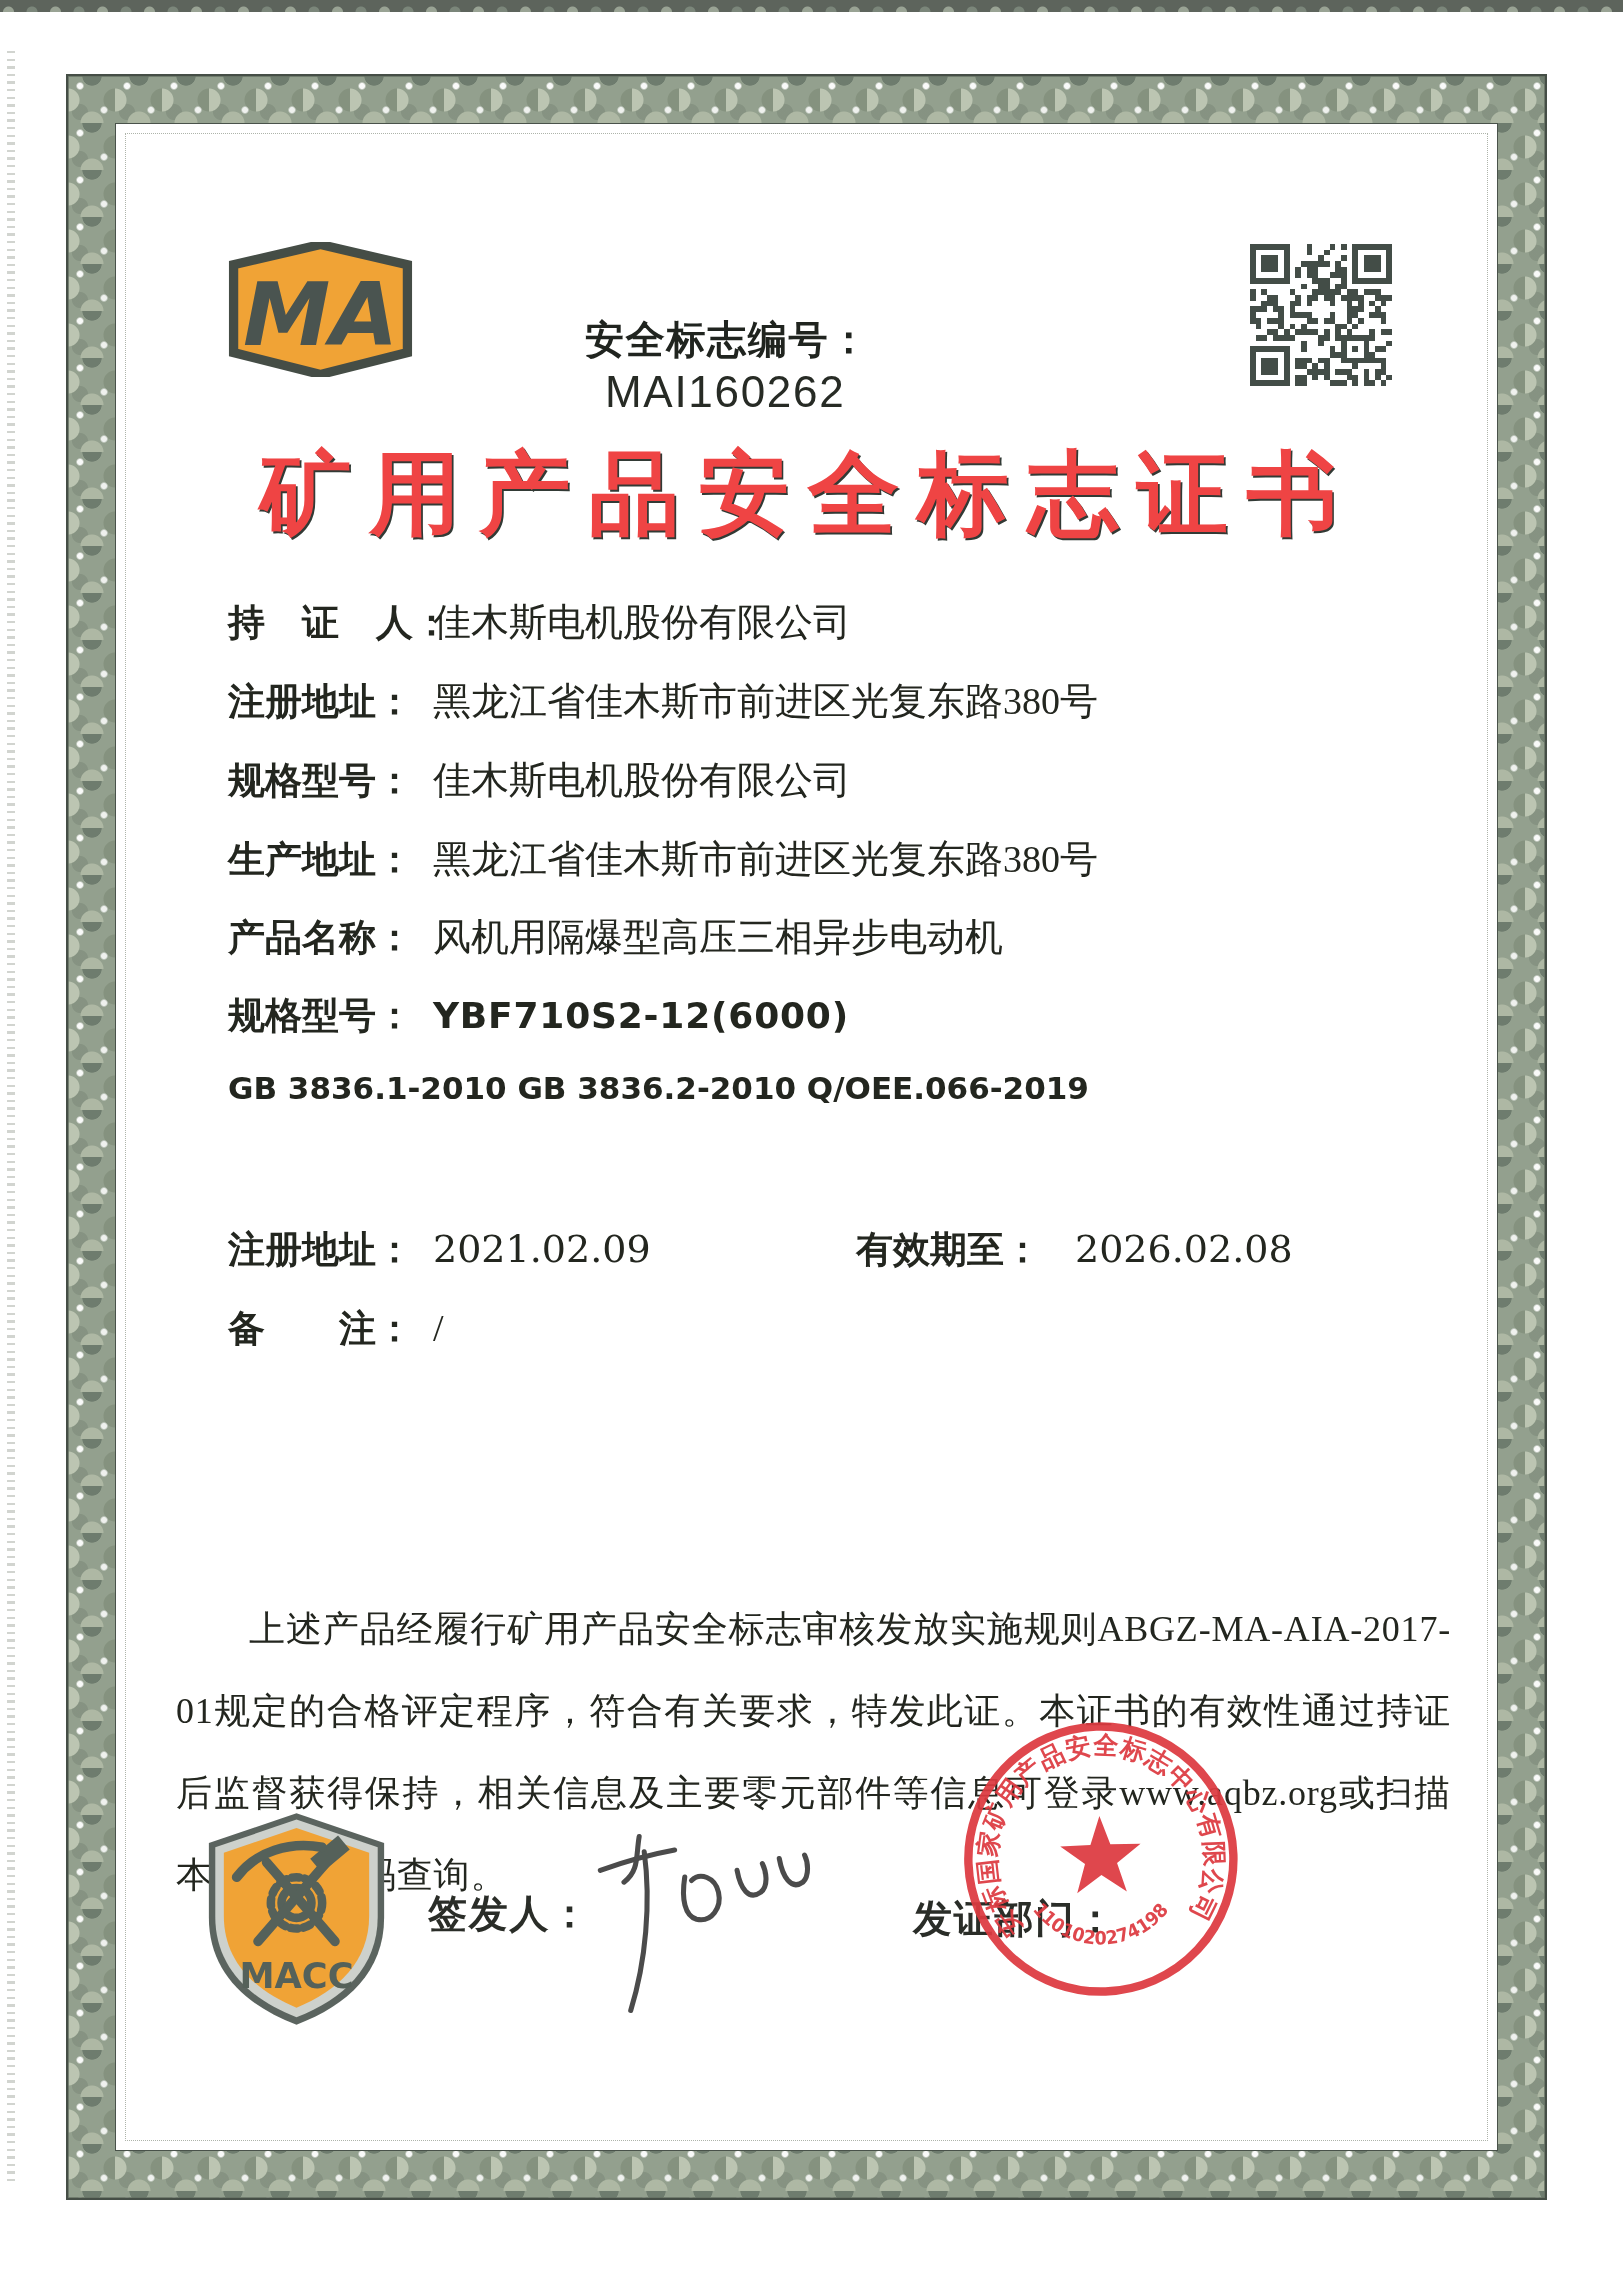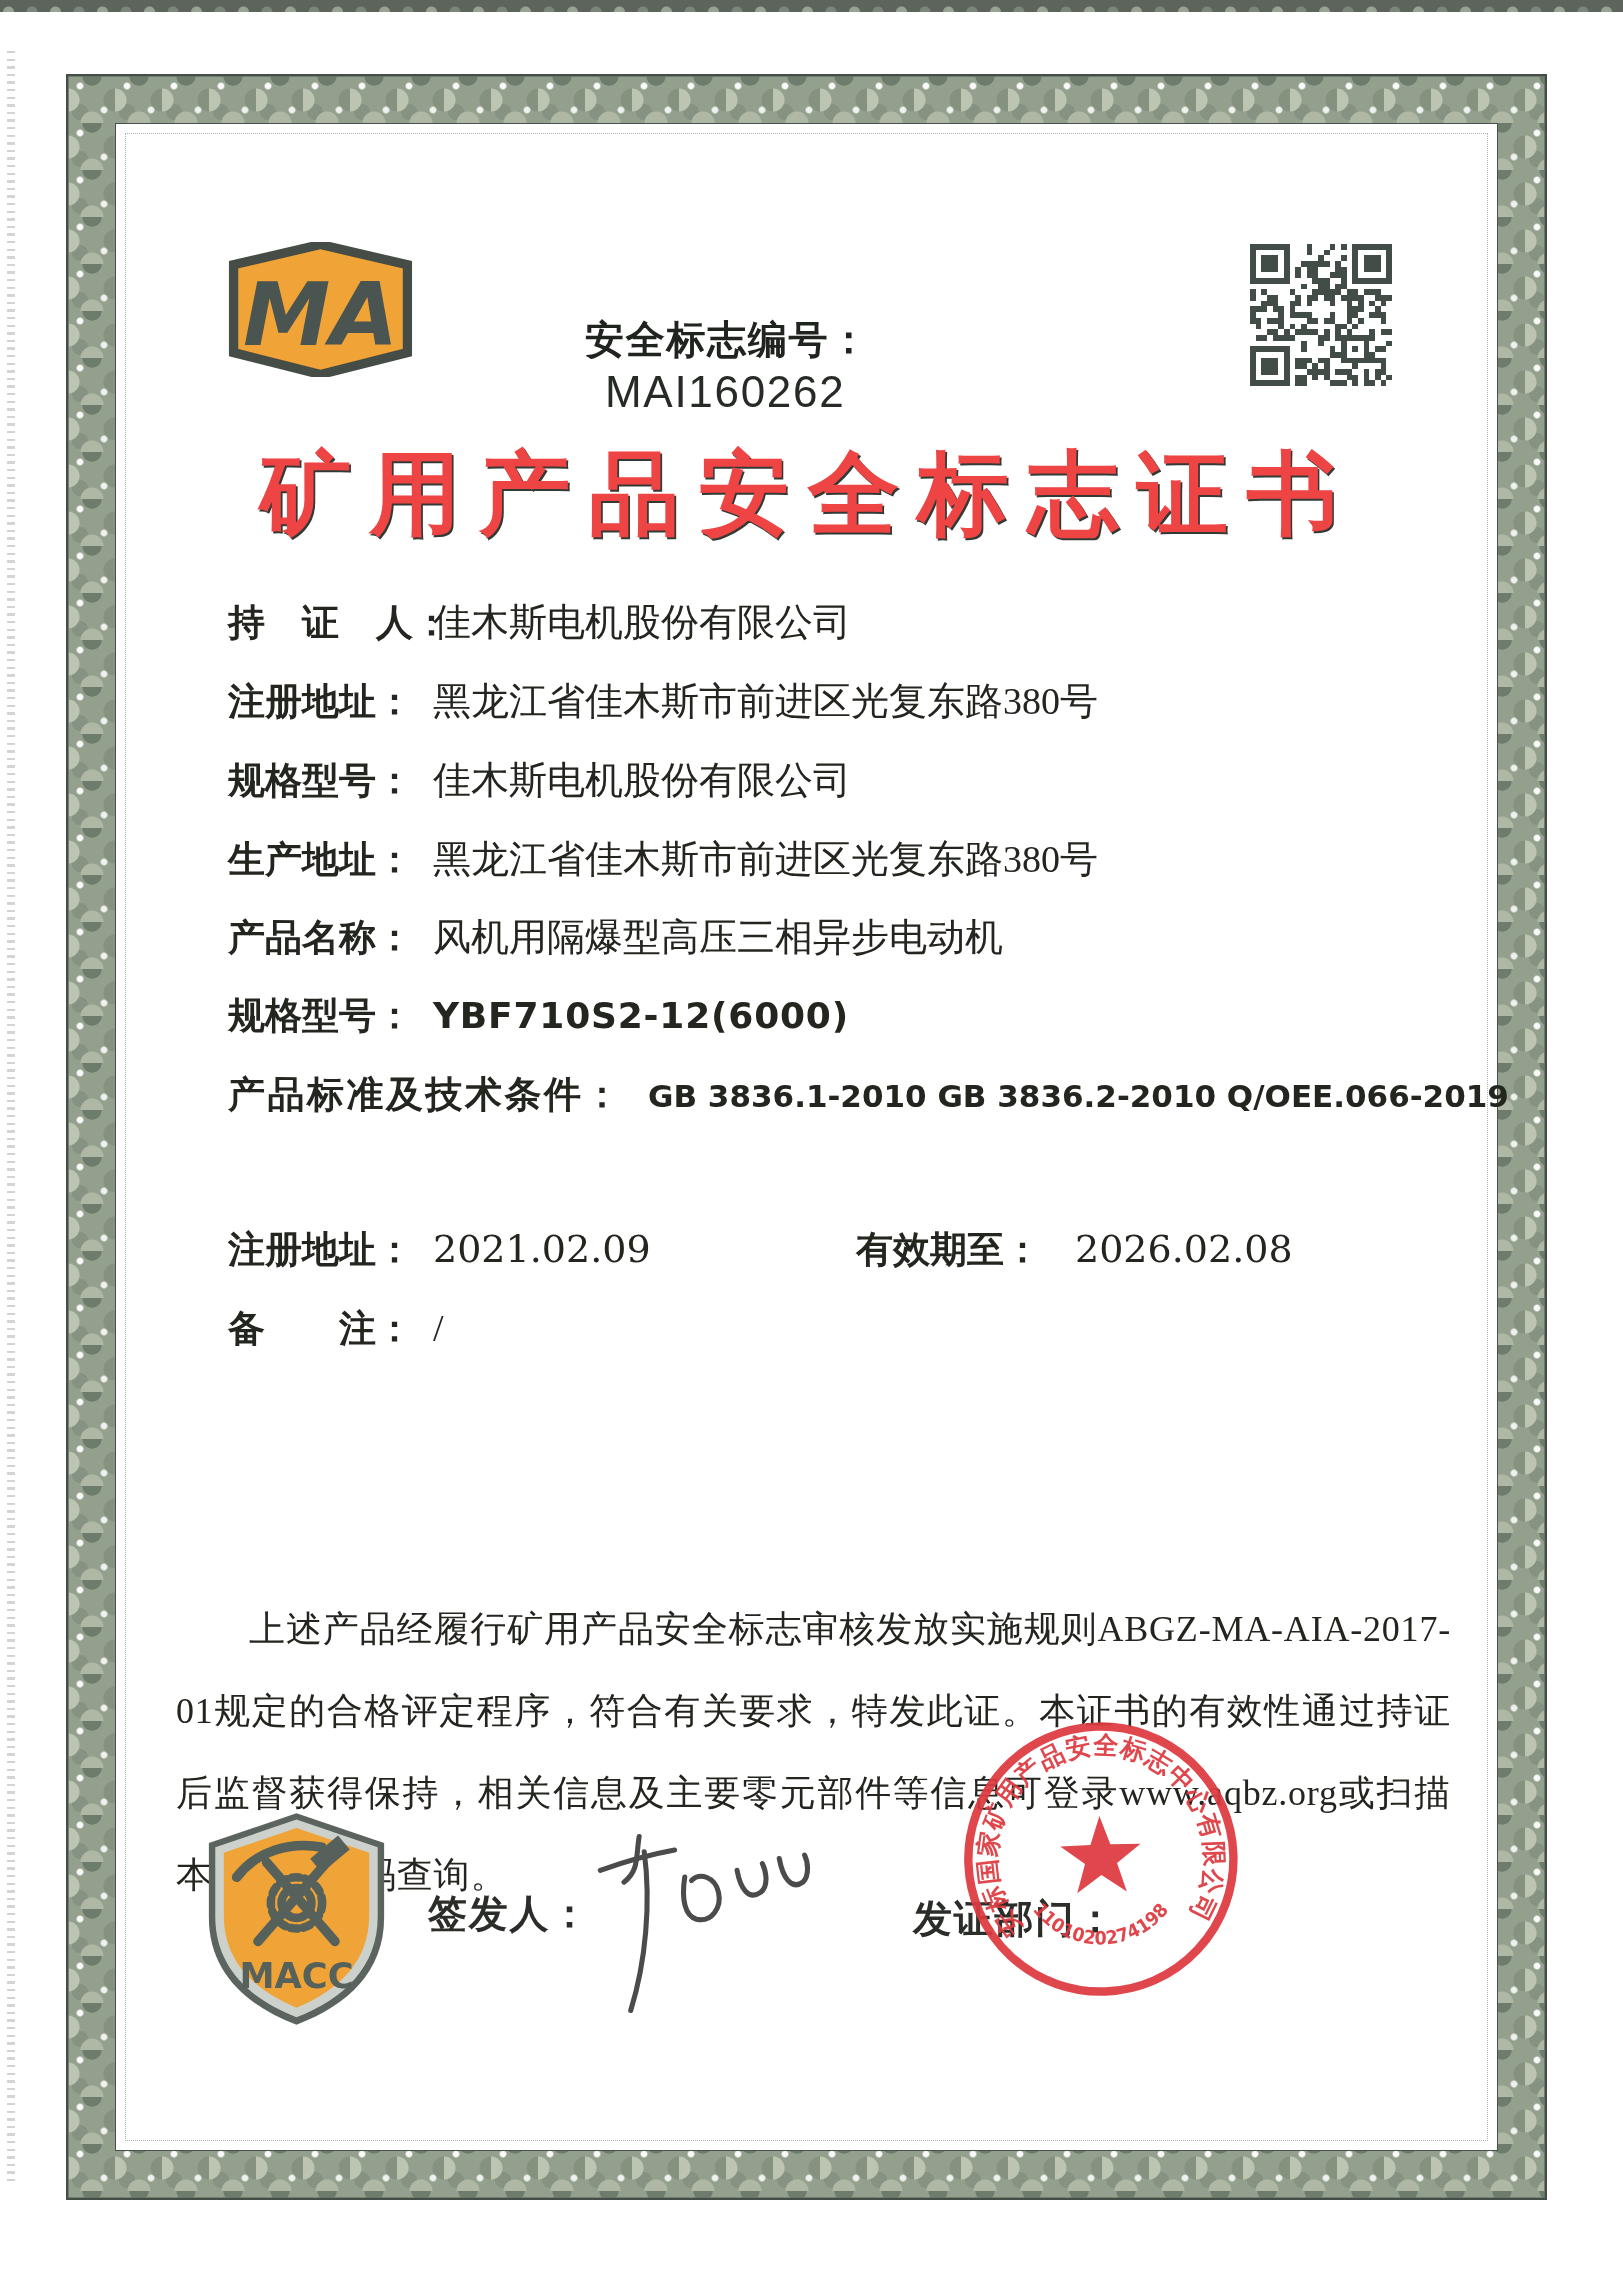--- a/index.html
+++ b/index.html
@@ -330,21 +330,20 @@
   </div>
   <div class="row" style="top:912px">
     <span class="lbl">产品名称：</span>
     <span class="val">风机用隔爆型高压三相异步电动机</span>
   </div>
   <div class="row model" style="top:991px">
     <span class="lbl">规格型号：</span>
     <span class="val">YBF710S2-12(6000)</span>
   </div>
   <div class="row wide" style="top:1070px">
-    <span class="lbl">产品标准及技术条件：</span>
     <span class="val">GB 3836.1-2010  GB 3836.2-2010  Q/OEE.066-2019</span>
   </div>
   <div class="row date" style="top:1225px">
     <span class="lbl">注册地址：</span>
     <span class="val">2021.02.09</span>
     <span class="lbl2">有效期至：</span>
     <span class="val2">2026.02.08</span>
   </div>
   <div class="row" style="top:1304px">
     <span class="lbl">备　　注：</span>

